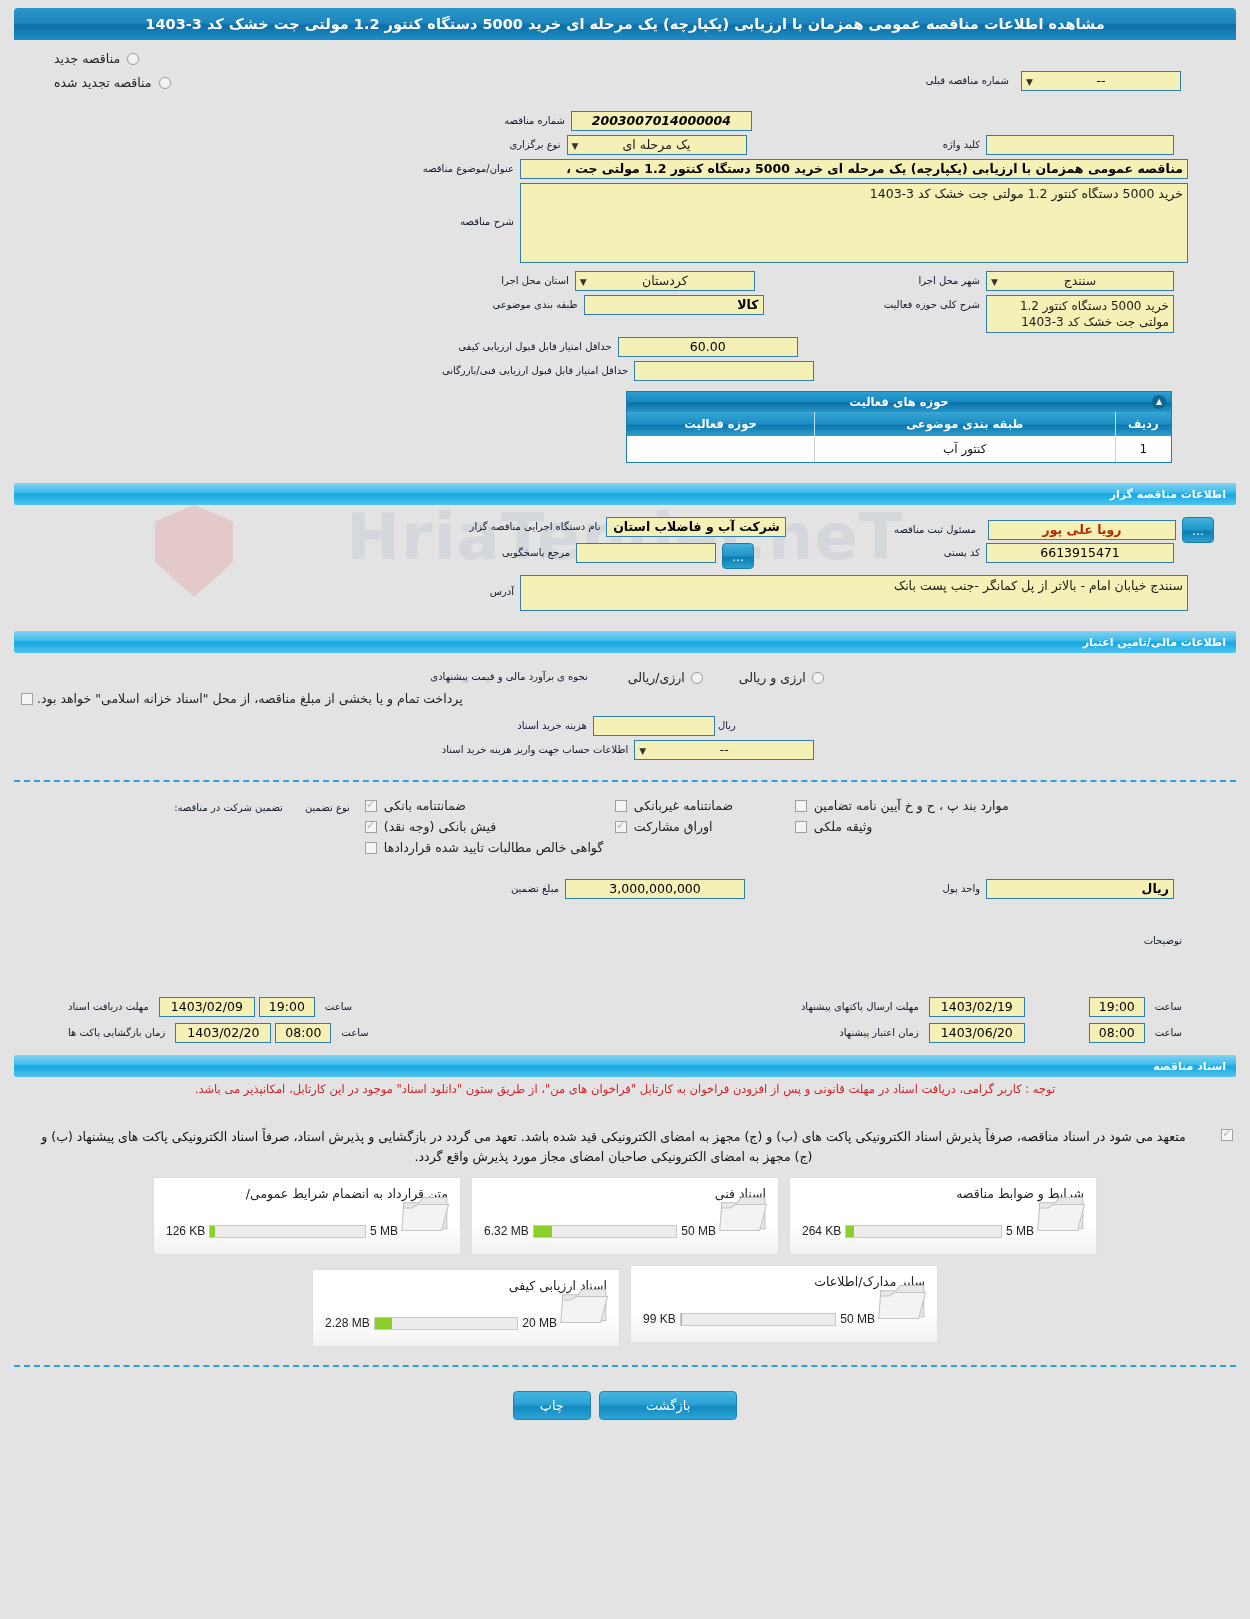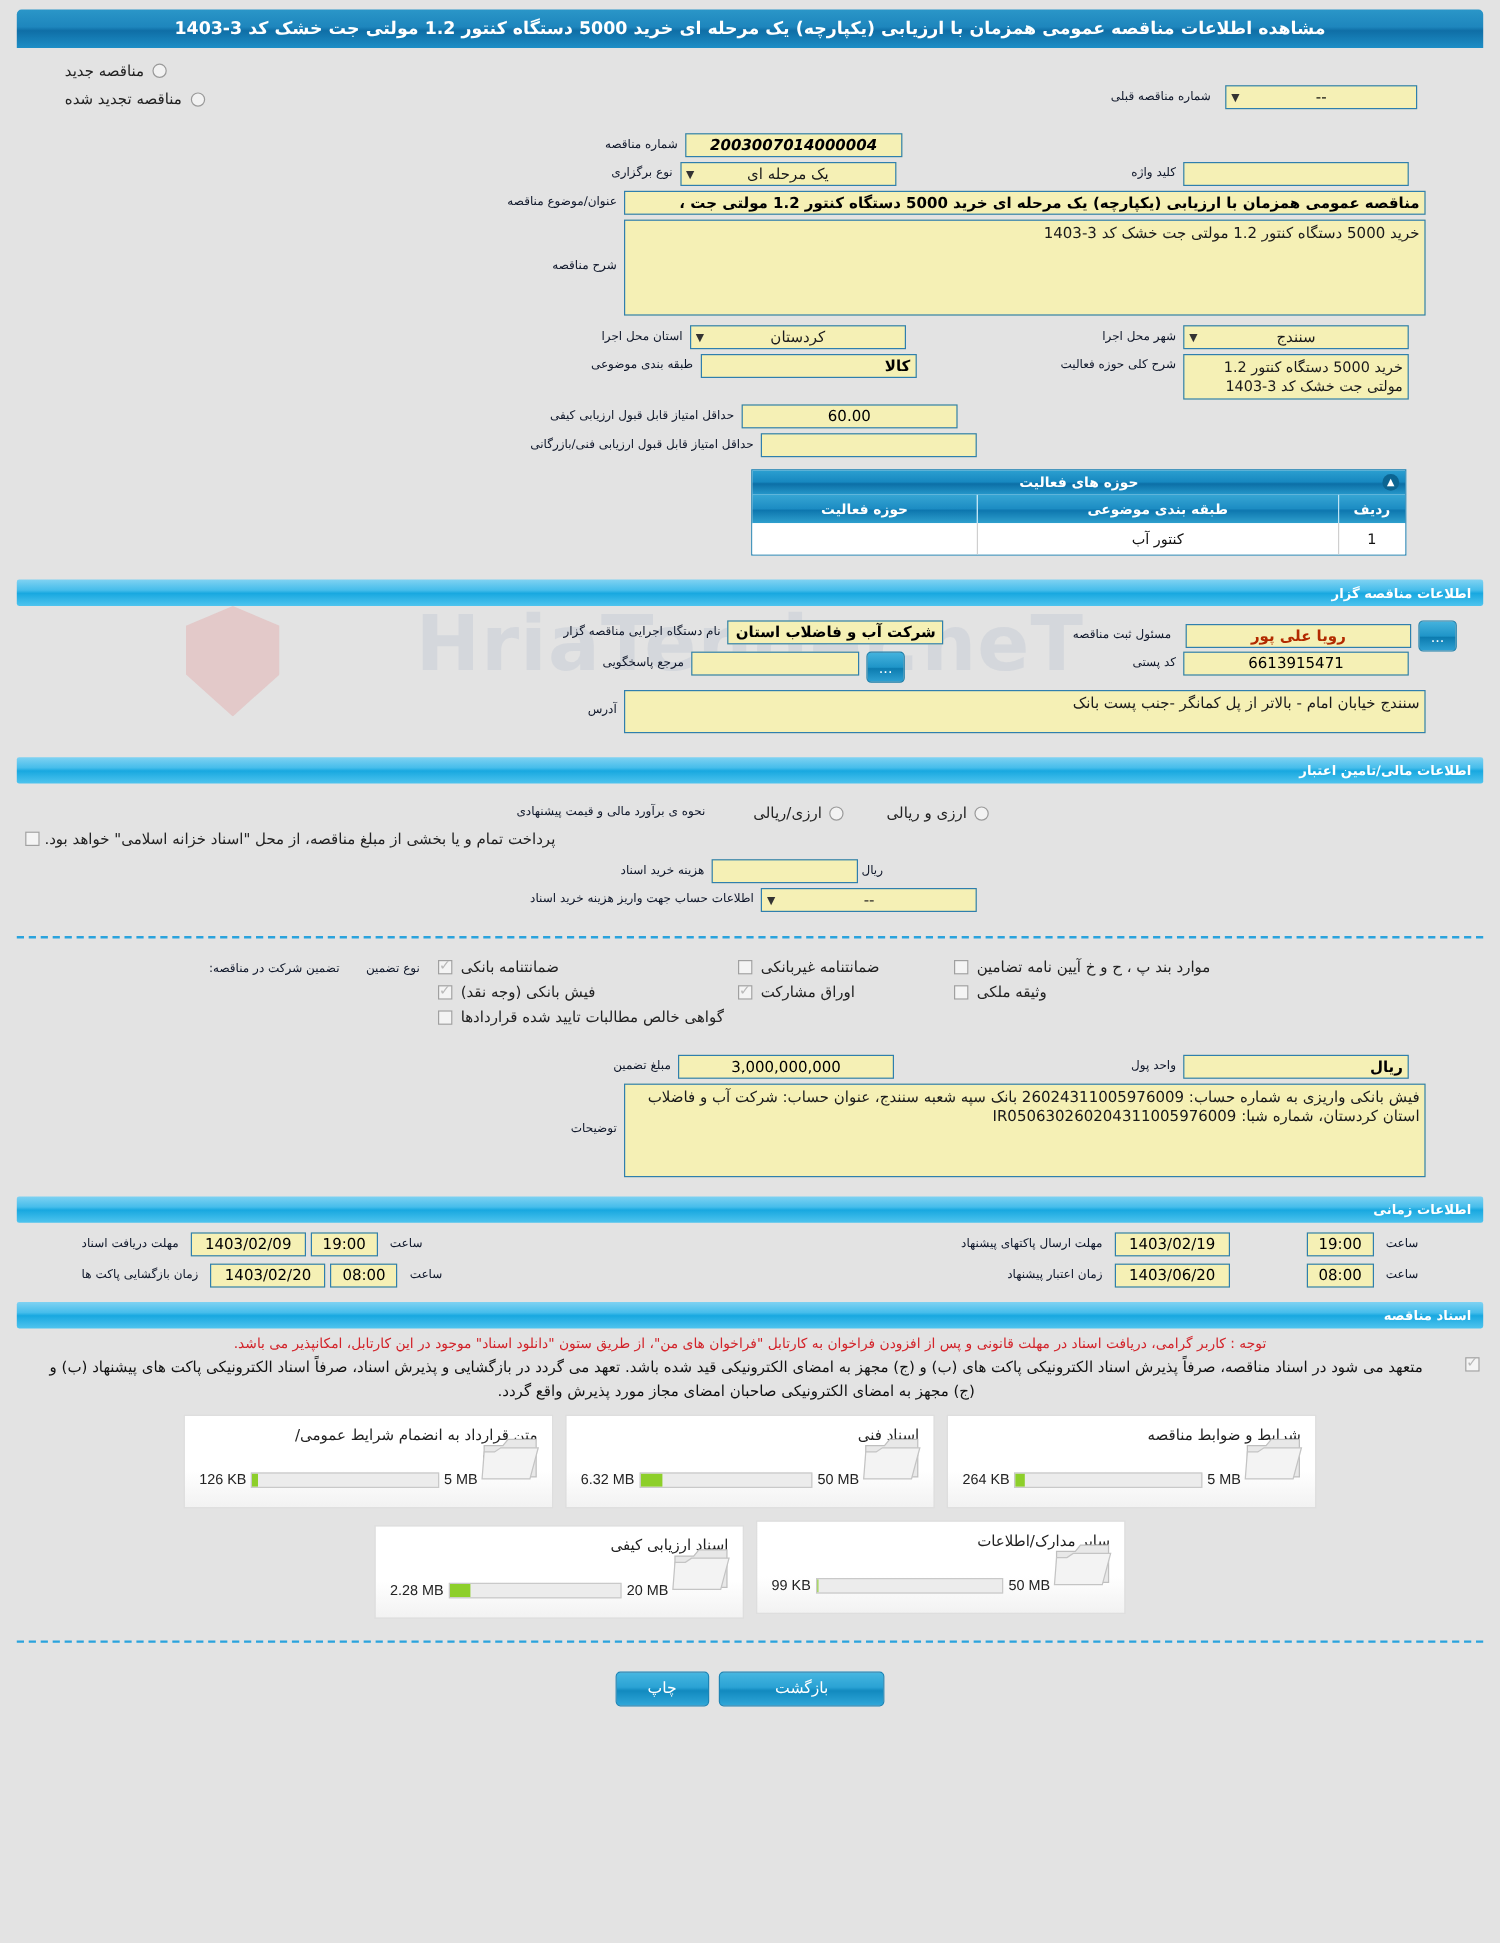--- a/index.html
+++ b/index.html
@@ -273,21 +273,21 @@
     line-height: 16px;
   }
   .notice2 {
     text-align: center;
     font-size: 12.5px;
     color: #111;
     padding: 2px 20px 0 20px;
     line-height: 20px;
     font-weight: normal;
   }
-  .notice2wrap { display: flex; align-items: flex-start; gap: 5px; padding: 0 14px; }
+  .notice2wrap { display: flex; align-items: flex-start; gap: 5px; padding: 0 14px; margin-top: 28px; }
 
   .dotbtn {
     background: linear-gradient(to bottom,#44b2dd 0%, #1f95c8 50%, #0d7cb0 55%, #2da0d2 100%);
     border: 1px solid #1b7ea9;
     border-radius: 4px;
     width: 32px; height: 26px;
     color: #fff;
     font-size: 12px;
     line-height: 26px;
     text-align: center;
@@ -559,26 +559,24 @@
       <div class="frow" style="justify-content:center; position:relative; margin-top:24px;">
         <div style="position:absolute; right:62px; top:0; display:flex; align-items:center;">
           <div class="fld bold right" style="width:188px;">ریال</div>
           <span class="lbl">واحد پول</span>
         </div>
         <div class="fld" style="width:180px;">3,000,000,000</div>
         <span class="lbl">مبلغ تضمین</span>
       </div>
 
       <div class="frow" style="justify-content:flex-start; padding-right:48px; margin-top:4px; align-items:flex-start;">
-        <div class="ta" style="width:668px; height:78px;">فیش بانکی واریزی به شماره حساب: 26024311005976009 بانک سپه شعبه سنندج، عنوان حساب: شرکت آب و فاضلاب استان کردستان، شماره شبا: IR050630260204311005976009</div>
         <span class="lbl" style="line-height:76px;margin-left:38px;">توضیحات</span>
       </div>
     </div>
 
-    <div class="section-bar" style="margin-top:6px;">اطلاعات زمانی</div>
 
     <div class="rowarea" style="padding-top:8px;">
 
       <div style="display:flex; align-items:center; justify-content:space-between; margin-bottom:6px;">
         <div style="display:flex; align-items:center; gap:4px; padding-right:48px;">
           <span class="lbl">ساعت</span>
           <div class="fld" style="width:56px;">19:00</div>
           <div class="fld" style="width:96px; margin-right:60px;">1403/02/19</div>
           <span class="lbl">مهلت ارسال پاکتهای پیشنهاد</span>
         </div>

